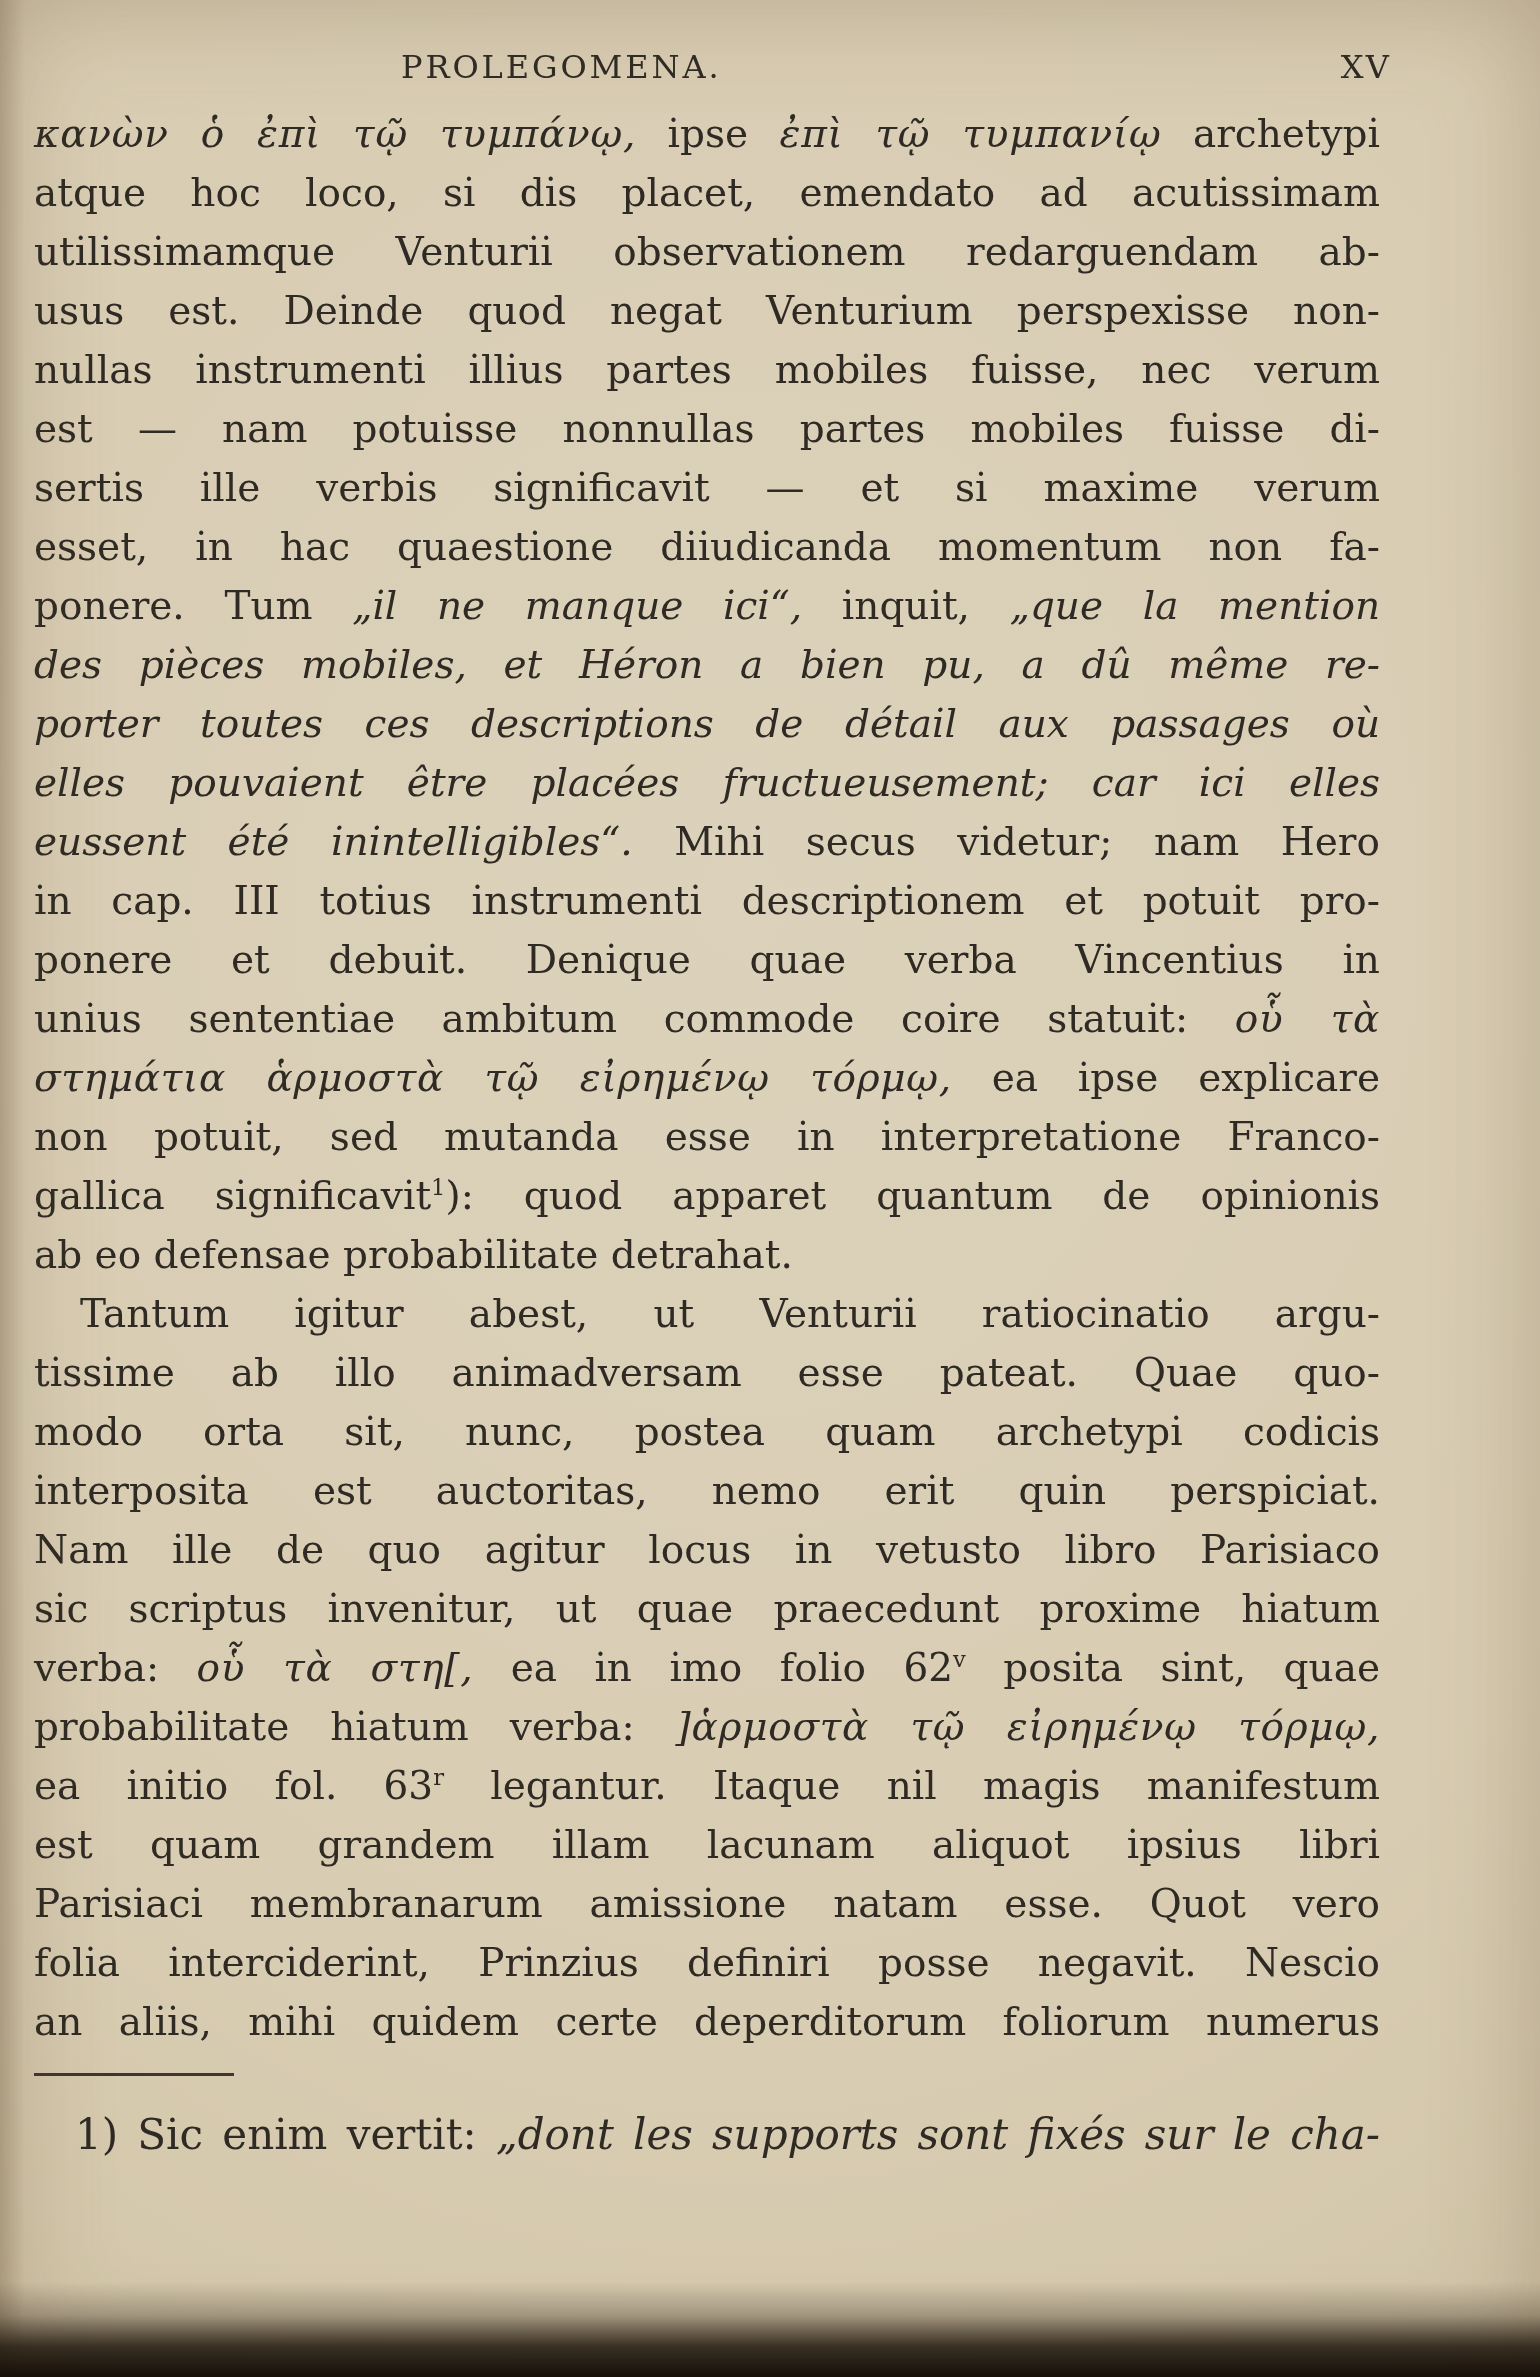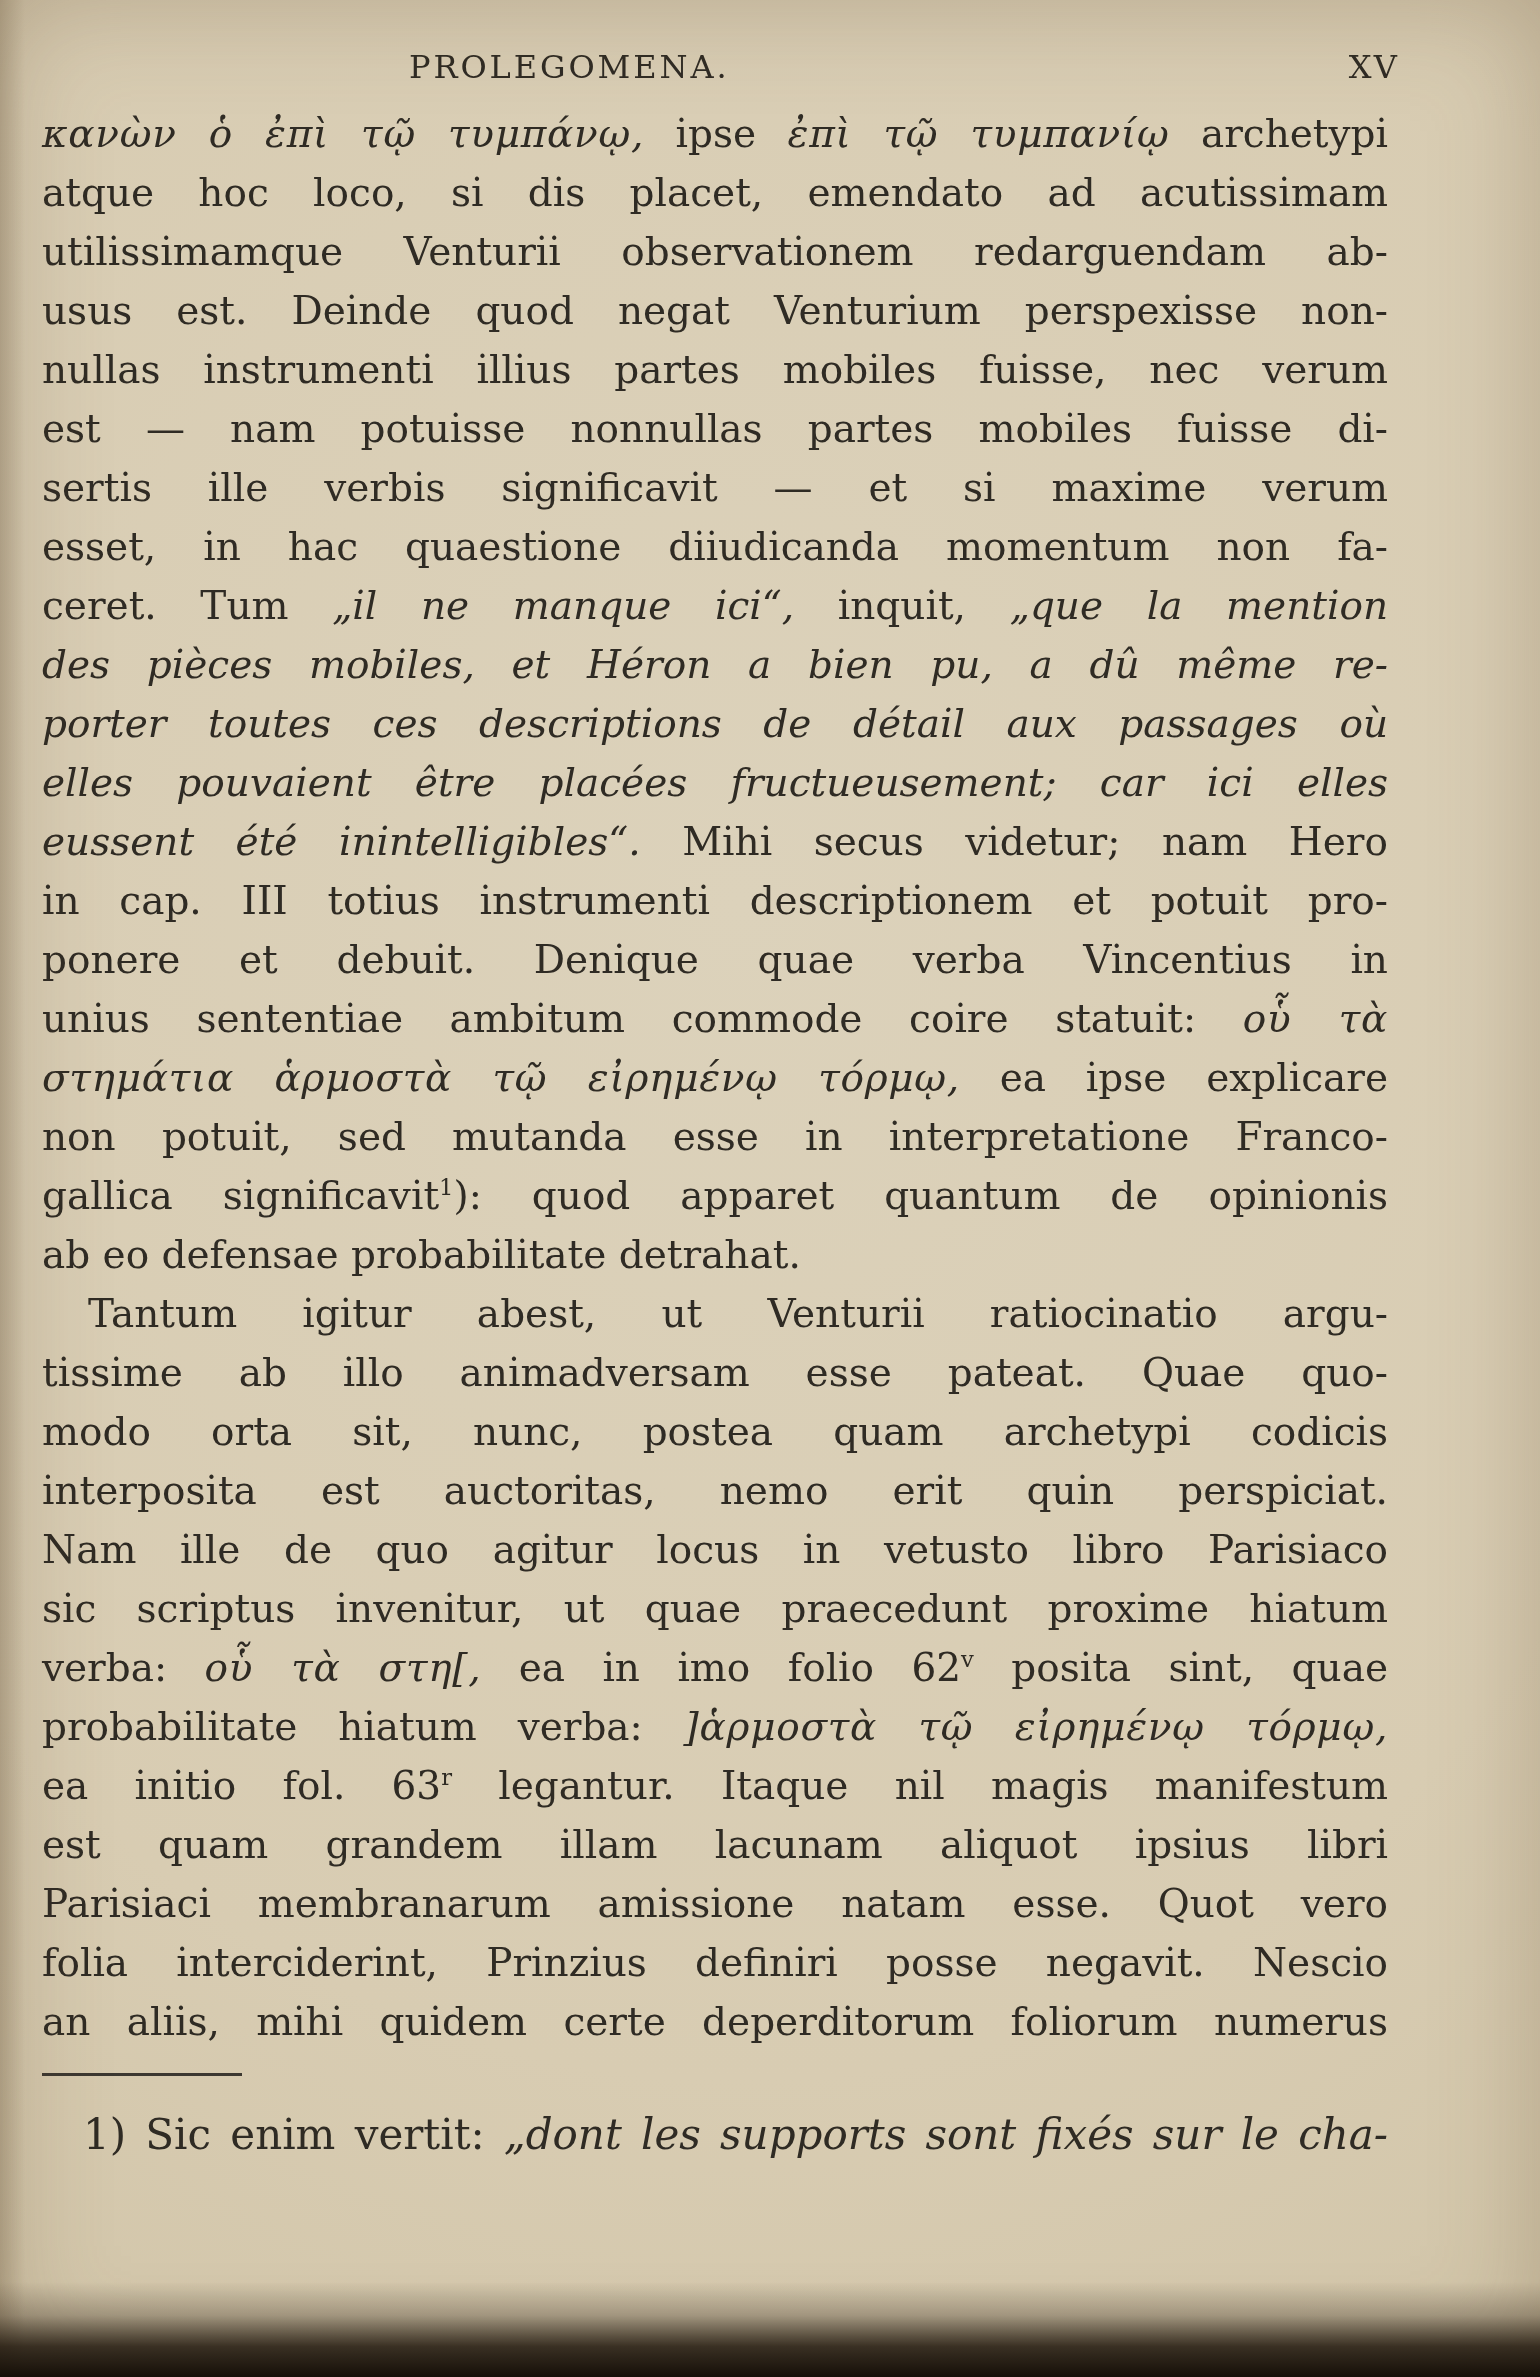--- a/index.html
+++ b/index.html
@@ -8,21 +8,21 @@
     --rule:#3c3831;
   }
   html,body{margin:0;padding:0;}
   body{
     width:1541px;height:2377px;position:relative;overflow:hidden;
     background:radial-gradient(120% 90% at 48% 38%, #dcd2bb 0%, var(--paper) 55%, #cdc0a2 100%);
     color:var(--ink);
     font-family:"DejaVu Serif","Liberation Serif",serif;
   }
   .page{position:absolute;inset:0;}
-  .text-block{position:absolute;left:42px;top:48px;width:1346px;}
+  .text-block{position:absolute;left:34px;top:48px;width:1346px;}
   .running-head{position:relative;height:37px;font-size:32px;letter-spacing:2.9px;}
   .running-title{position:absolute;left:367px;top:0;}
   .page-number{position:absolute;right:-11px;top:0;letter-spacing:2.2px;}
   .body-text{margin-top:19px;font-size:39px;line-height:59px;}
   .line{text-align:justify;text-align-last:justify;}
   .line.flush{text-align-last:left;}
   .line.indent{text-indent:46px;}
   .seg-r{font-style:normal;}
   .seg-i{font-style:italic;}
   .seg-g{font-style:italic;letter-spacing:0.7px;}
@@ -48,21 +48,21 @@
     </div>
     <div class="body-text">
         <div class="line"><span class="seg-g">κανὼν ὁ ἐπὶ τῷ τυμπάνῳ,</span><span class="seg-r"> ipse </span><span class="seg-g">ἐπὶ τῷ τυμπανίῳ</span><span class="seg-r"> archetypi</span></div>
         <div class="line"><span class="seg-r">atque hoc loco, si dis placet, emendato ad acutissimam</span></div>
         <div class="line"><span class="seg-r">utilissimamque Venturii observationem redarguendam ab-</span></div>
         <div class="line"><span class="seg-r">usus est. Deinde quod negat Venturium perspexisse non-</span></div>
         <div class="line"><span class="seg-r">nullas instrumenti illius partes mobiles fuisse, nec verum</span></div>
         <div class="line"><span class="seg-r">est — nam potuisse nonnullas partes mobiles fuisse di-</span></div>
         <div class="line"><span class="seg-r">sertis ille verbis significavit — et si maxime verum</span></div>
         <div class="line"><span class="seg-r">esset, in hac quaestione diiudicanda momentum non fa-</span></div>
-        <div class="line"><span class="seg-r">ceret. Tum </span><span class="seg-i">„il ne manque ici“,</span><span class="seg-r"> inquit, </span><span class="seg-i">„que la mention</span></div>
+        <div class="line"><span class="seg-r">ponere. Tum </span><span class="seg-i">„il ne manque ici“,</span><span class="seg-r"> inquit, </span><span class="seg-i">„que la mention</span></div>
         <div class="line"><span class="seg-i">des pièces mobiles, et Héron a bien pu, a dû même re-</span></div>
         <div class="line"><span class="seg-i">porter toutes ces descriptions de détail aux passages où</span></div>
         <div class="line"><span class="seg-i">elles pouvaient être placées fructueusement; car ici elles</span></div>
         <div class="line"><span class="seg-i">eussent été inintelligibles“.</span><span class="seg-r"> Mihi secus videtur; nam Hero</span></div>
         <div class="line"><span class="seg-r">in cap. III totius instrumenti descriptionem et potuit pro-</span></div>
         <div class="line"><span class="seg-r">ponere et debuit. Denique quae verba Vincentius in</span></div>
         <div class="line"><span class="seg-r">unius sententiae ambitum commode coire statuit: </span><span class="seg-g">οὗ τὰ</span></div>
         <div class="line"><span class="seg-g">στημάτια ἁρμοστὰ τῷ εἰρημένῳ τόρμῳ,</span><span class="seg-r"> ea ipse explicare</span></div>
         <div class="line"><span class="seg-r">non potuit, sed mutanda esse in interpretatione Franco-</span></div>
         <div class="line"><span class="seg-r">gallica significavit</span><span class="seg-sup">1</span><span class="seg-r">): quod apparet quantum de opinionis</span></div>

